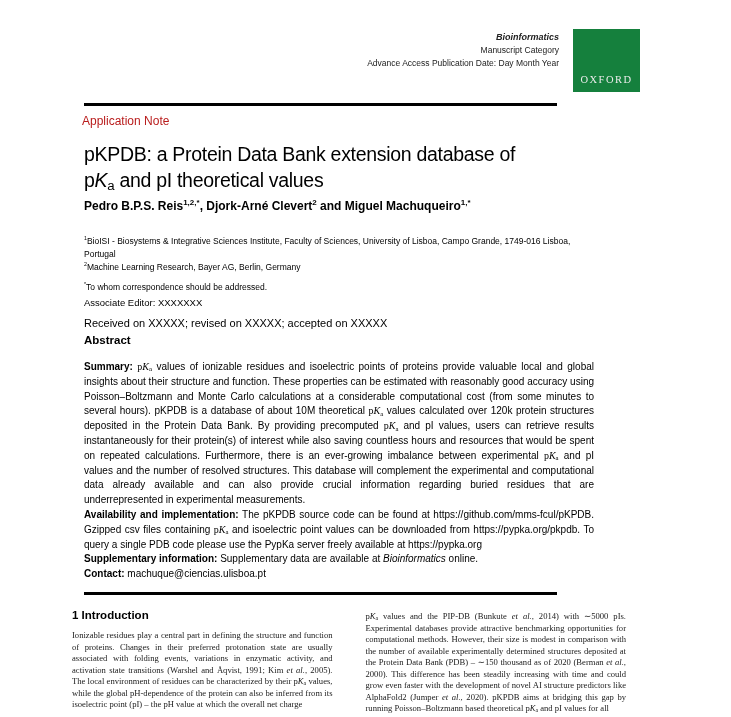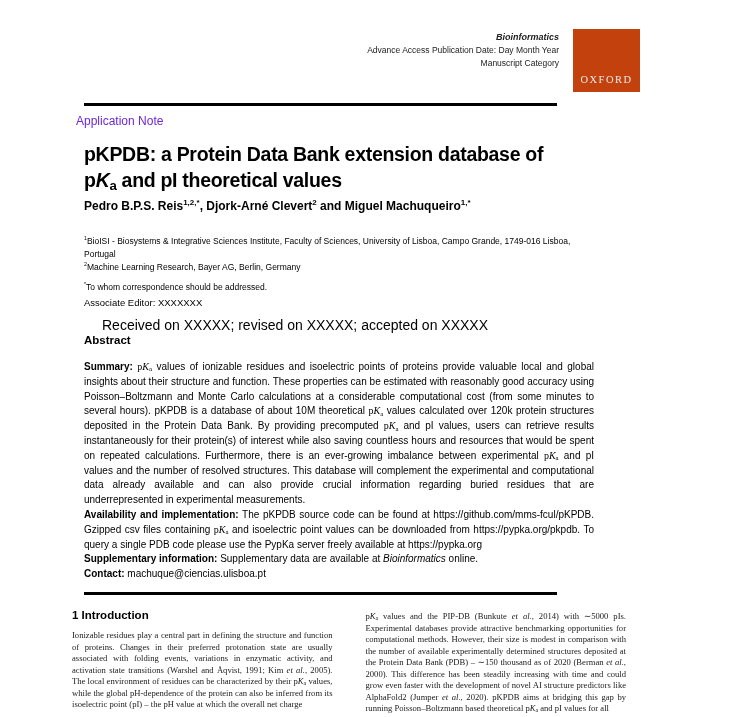--- a/index.html
+++ b/index.html
@@ -20,37 +20,37 @@
   .oxford span {
     position:absolute; left:0; right:0; bottom:7px; text-align:center;
     color:#ececec; font-family:"Liberation Serif", serif;
     font-size:10.5px; letter-spacing:1.5px; font-weight:normal;
   }
 
   .rule { position:absolute; left:84px; width:473px; height:3px; background:#000; }
   .rule1 { top:103px; }
   .rule2 { top:592px; }
 
-  .article-type { position:absolute; top:114px; left:76px; font-size:12px; color:#6d28d9; }
+  .article-type { position:absolute; top:114px; left:82px; font-size:12px; color:#b91c1c; }
 
   .title {
     position:absolute; top:141px; left:84px; width:560px;
-    font-size:19.5px; line-height:26px; font-weight:bold; letter-spacing:-0.3px; color:#000;
+    font-size:19.5px; line-height:26px; font-weight:normal; letter-spacing:-0.3px; color:#000;
   }
   .title .mml { font-family:inherit; font-size:inherit; }
 
   .authors { position:absolute; top:199px; left:84px; width:560px; font-size:12px; font-weight:bold; color:#000; }
   .authors sup { font-size:8px; }
 
   .affils { position:absolute; top:235px; left:84px; width:516px; font-size:8.5px; line-height:13px; color:#000; }
   .affils p { margin:0; }
 
   .corr    { position:absolute; top:282px; left:84px; font-size:8.5px; color:#000; }
   .editor  { position:absolute; top:297px; left:84px; font-size:9.5px; color:#000; }
-  .history { position:absolute; top:317px; left:102px; font-size:14px; color:#000; }
+  .history { position:absolute; top:317px; left:84px; font-size:11px; color:#000; }
 
   .abstract-h { position:absolute; top:334px; left:84px; font-size:11.5px; font-weight:bold; color:#000; }
   .abstract {
     position:absolute; top:360px; left:84px; width:510px;
     font-size:10px; line-height:14.8px; text-align:justify; color:#000;
   }
   .abstract p { margin:0; }
   .abstract b { font-weight:bold; }
 
   .mml { font-family:"Liberation Serif", serif; }
@@ -68,24 +68,24 @@
   .col-right .body-text { margin-top:2px; }
 </style>
 </head>
 <body>
 
 <div class="page">
 
   <div class="masthead">
     <div class="mast-lines">
       <div class="journal">Bioinformatics</div>
+      <div>Manuscript Category</div>
       <div>Advance Access Publication Date: Day Month Year</div>
-      <div>Manuscript Category</div>
     </div>
-    <div class="oxford" style="background-color: #c2410c;">
+    <div class="oxford" style="background-color: #15803d;">
       <span>OXFORD</span>
     </div>
   </div>
 
   <div class="rule rule1" style="background-color: rgb(0, 0, 0);"></div>
 
   <div class="article-type">Application Note</div>
 
   <h1 class="title">pKPDB: a Protein Data Bank extension database of<br><span class="mml">p<i>K</i><sub>a</sub></span> and pI theoretical values</h1>
 

